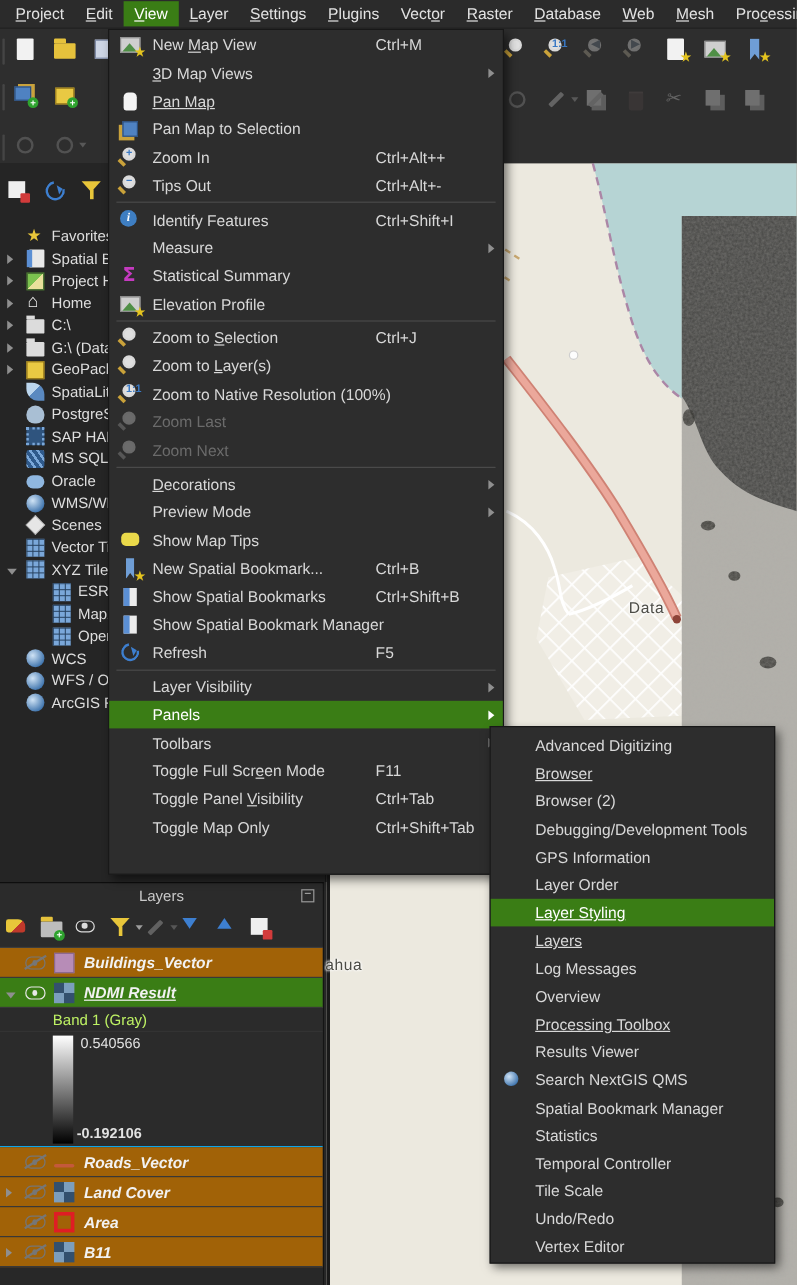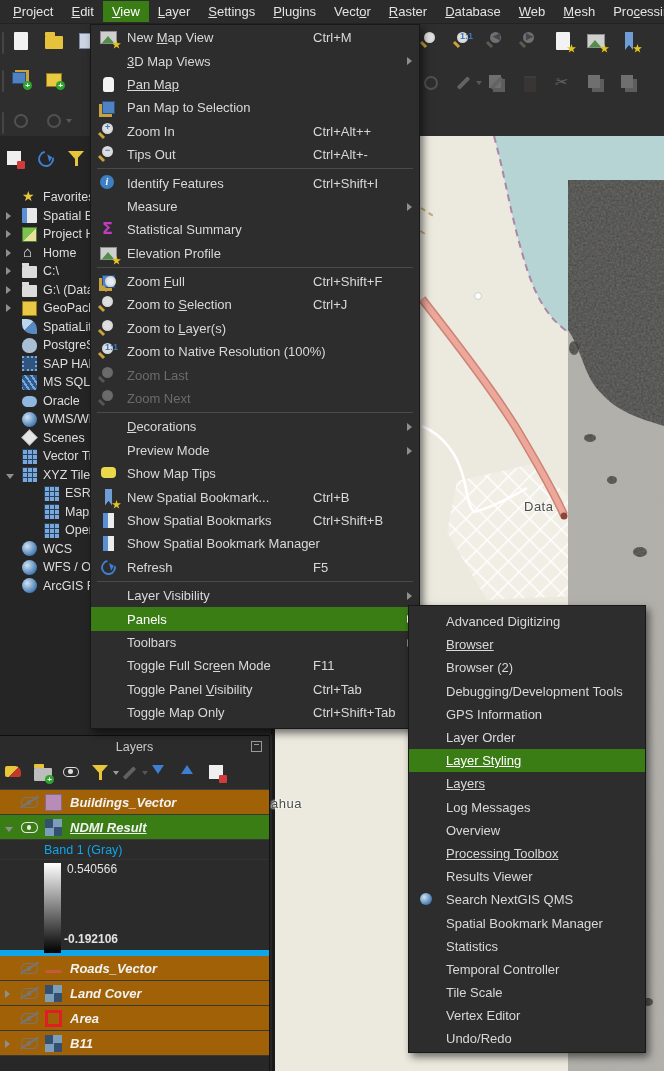--- a/index.html
+++ b/index.html
@@ -141,22 +141,22 @@
   .eye.off::after { background:#767676; }
   .eye.off::before { content:""; position:absolute; left:-3px; top:3px; width:21px; height:1.8px; background:#767676; transform:rotate(-32deg); }
   .lr-sw { width:17px; height:17px; margin-right:8px; flex:none; position:relative; }
   .sw-polygon { background:#b78cb7; border:1px solid #8d688d; }
   .sw-raster { background:conic-gradient(#7c9ebd 0 25%, #33506e 0 50%, #7c9ebd 0 75%, #33506e 0); }
   .sw-line { height:3px !important; margin-top:7px; background:#c4593b; border-radius:2px; }
   .sw-outline { border:3px solid #df1d24; background:transparent; }
   .lr-label { font-weight:bold; font-style:italic; color:#f2f2f2; white-space:nowrap; }
   .lr-label.active { text-decoration:underline; }
   .band-row { height:20px; display:flex; align-items:center; padding-left:44px; font-size:12.5px;
-    color:#0ea5e9; background:#2b2b2b; border-bottom:1px solid #333; }
-  .ramp-row { position:relative; height:96px; background:#2b2b2b; border-bottom:6px solid #0ea5e9; }
+    color:#bef264; background:#2b2b2b; border-bottom:1px solid #333; }
+  .ramp-row { position:relative; height:96px; background:#2b2b2b; border-bottom:1px solid #0ea5e9; }
   .ramp { position:absolute; left:44px; top:3px; width:17px; height:90px; background:linear-gradient(#ffffff,#000000); }
   .ramp-max { position:absolute; left:67px; top:2px; font-size:12px; color:#e2e2e2; }
   .ramp-min { position:absolute; left:64px; bottom:4px; font-size:12px; color:#e2e2e2;font-weight:bold; }
 </style>
 </head>
 <body>
 
 <div id="map">
   <svg class="basemap" viewBox="0 0 389 935" preserveAspectRatio="none">
     <defs>
@@ -597,28 +597,20 @@
     <div class="vm-row">
       <span class="vm-icon">
         <i class="sh-img"></i>
         <b class="sh-star">★</b>
       </span>
       <span class="vm-label">Elevation Profile</span>
     </div>
     <div class="vm-sep"></div>
     <div class="vm-row">
       <span class="vm-icon">
-        <i class="sh-pansel"></i>
-        <i class="mag" style="left:7px;top:5px"></i>
-      </span>
-      <span class="vm-label">Zoom <u>F</u>ull</span>
-      <span class="vm-short">Ctrl+Shift+F</span>
-    </div>
-    <div class="vm-row">
-      <span class="vm-icon">
         <i class="mag"></i>
       </span>
       <span class="vm-label">Zoom to <u>S</u>election</span>
       <span class="vm-short">Ctrl+J</span>
     </div>
     <div class="vm-row">
       <span class="vm-icon">
         <i class="mag"></i>
       </span>
       <span class="vm-label">Zoom to <u>L</u>ayer(s)</span>
@@ -770,18 +762,18 @@
     <div class="pm-row">
       <span class="pm-label">Statistics</span>
     </div>
     <div class="pm-row">
       <span class="pm-label">Temporal Controller</span>
     </div>
     <div class="pm-row">
       <span class="pm-label">Tile Scale</span>
     </div>
     <div class="pm-row">
+      <span class="pm-label">Undo/Redo</span>
+    </div>
+    <div class="pm-row">
       <span class="pm-label">Vertex Editor</span>
     </div>
-    <div class="pm-row">
-      <span class="pm-label">Undo/Redo</span>
-    </div>
   </div>
 
 </body></html>

